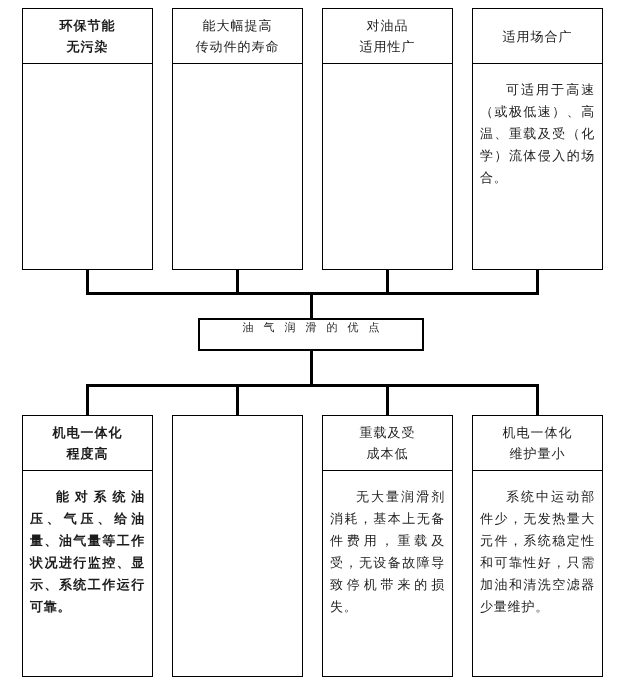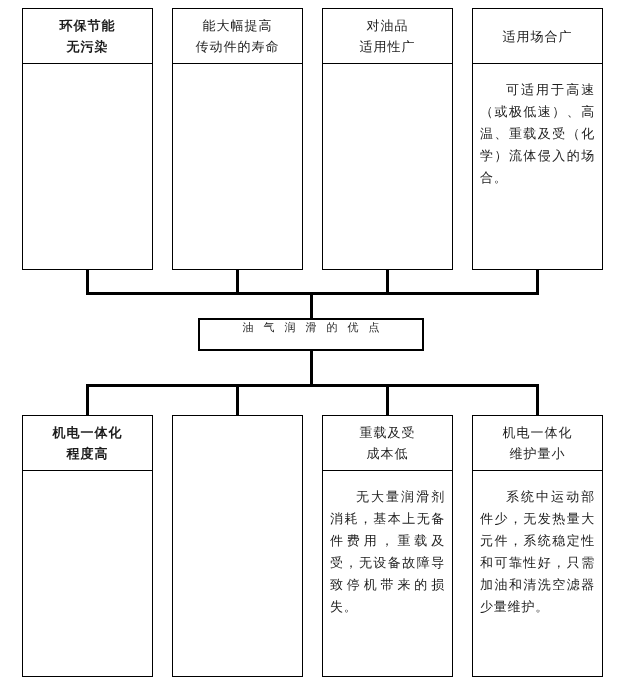--- a/index.html
+++ b/index.html
@@ -137,20 +137,21 @@
   <div class="line v stub-b cx-1"></div>
   <div class="line v stub-b cx-2"></div>
   <div class="line v stub-b cx-3"></div>
   <div class="line v stub-b cx-4"></div>
 
   <div class="box pos-b col-1">
     <div class="box-header">
       <div>机电一体化</div>
       <div>程度高</div>
     </div>
+    <div class="box-body">能对系统油压、气压、给油量、油气量等工作状况进行监控、显示、系统工作运行可靠。</div>
   </div>
 
   <div class="box pos-b col-2">
   </div>
 
   <div class="box pos-b col-3">
     <div class="box-header">
       <div>重载及受</div>
       <div>成本低</div>
     </div>

